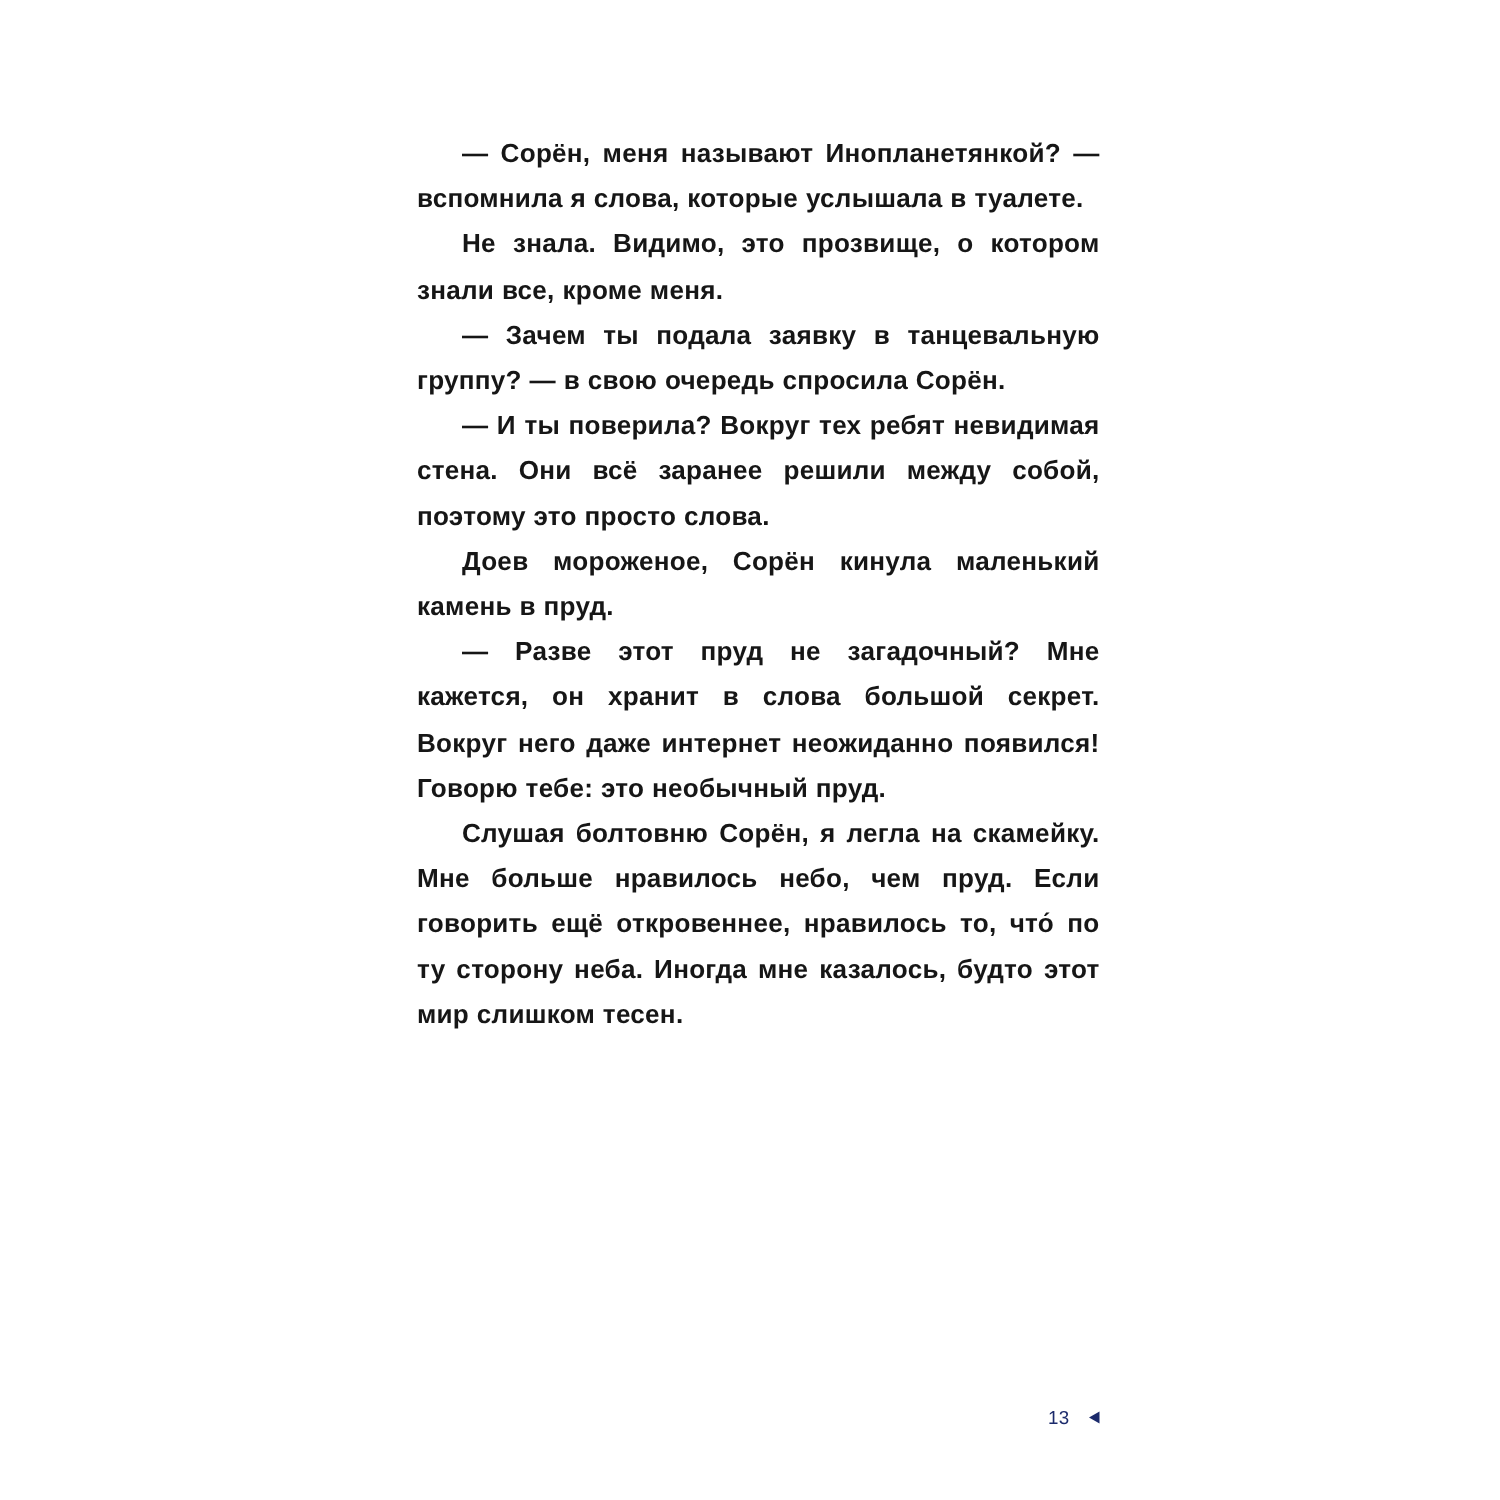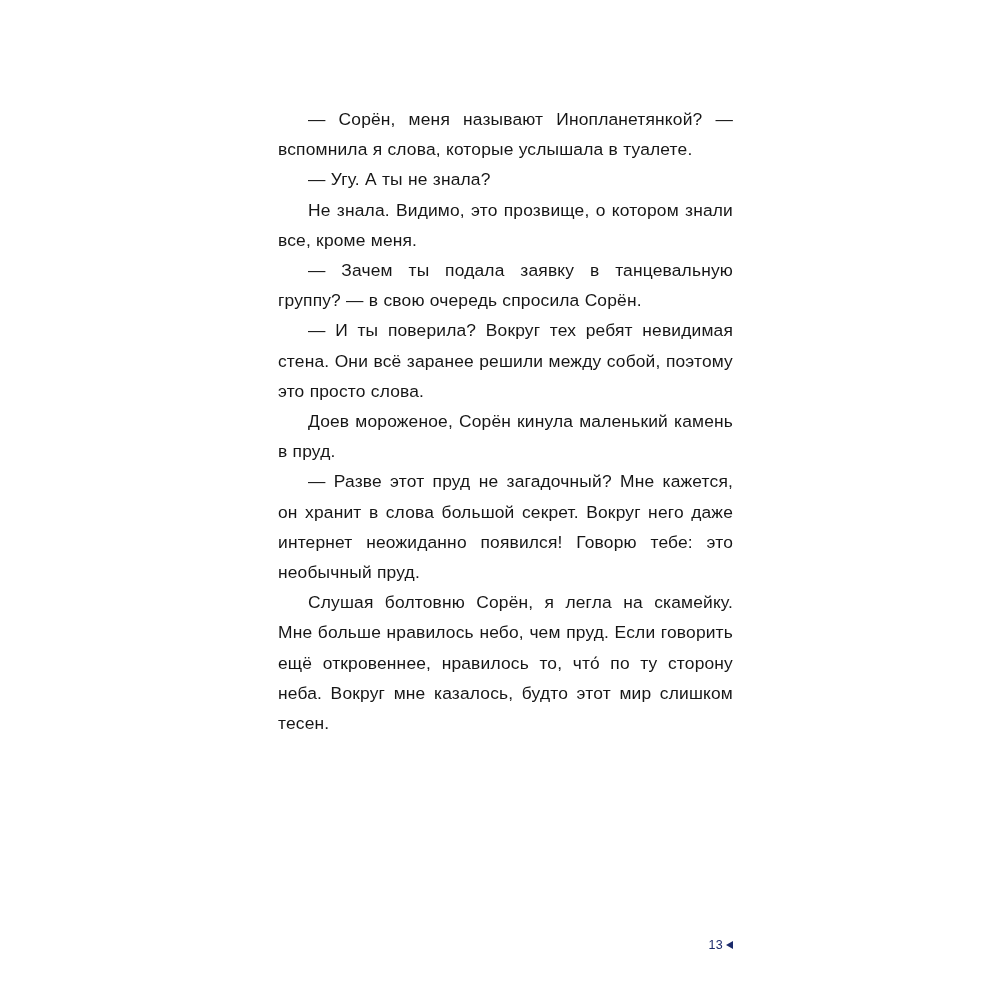--- a/index.html
+++ b/index.html
@@ -19,22 +19,23 @@
     position: absolute;
     left: 0;
     top: 0;
     width: 1000px;
     height: 1000px;
     background: #ffffff;
   }
   .text-column {
     position: absolute;
     left: 278px;
-    top: 104px;
+    top: 87px;
     width: 455px;
+    font-weight: bold;
   }
   .para {
     margin: 0;
     font-size: 17.4px;
     line-height: 30.2px;
     text-align: justify;
     text-justify: inter-word;
     color: #161616;
     letter-spacing: 0.01em;
     word-spacing: 0.01em;
@@ -44,43 +45,42 @@
   }
   .page-number {
     position: absolute;
     right: 267px;
     bottom: 48px;
     font-size: 12.5px;
     color: #1b2a6b;
     letter-spacing: 0.02em;
     display: flex;
     align-items: center;
-    gap: 3px;
+    gap: 13px;
   }
   .page-number .marker {
     display: inline-block;
     width: 0;
     height: 0;
     border-top: 4.5px solid transparent;
     border-bottom: 4.5px solid transparent;
     border-right: 7px solid #1b2a6b;
   }
 </style>
 </head>
 <body>
 
 <div class="page">
   <div class="text-column">
     <p class="para indent">— Сорён, меня называют Инопланетянкой? — вспомнила я слова, которые услышала в туалете.</p>
-    <p class="para indent">— Угу. А ты не знала?</p>
     <p class="para indent">Не знала. Видимо, это прозвище, о котором знали все, кроме меня.</p>
     <p class="para indent">— Зачем ты подала заявку в танцевальную группу? — в свою очередь спросила Сорён.</p>
     <p class="para indent">— И ты поверила? Вокруг тех ребят невидимая стена. Они всё заранее решили между собой, поэтому это просто слова.</p>
     <p class="para indent">Доев мороженое, Сорён кинула маленький камень в пруд.</p>
     <p class="para indent">— Разве этот пруд не загадочный? Мне кажется, он хранит в слова большой секрет. Вокруг него даже интернет неожиданно появился! Говорю тебе: это необычный пруд.</p>
-    <p class="para indent">Слушая болтовню Сорён, я легла на скамейку. Мне больше нравилось небо, чем пруд. Если говорить ещё откровеннее, нравилось то, что́ по ту сторону неба. Вокруг мне казалось, будто этот мир слишком тесен.</p>
+    <p class="para indent">Слушая болтовню Сорён, я легла на скамейку. Мне больше нравилось небо, чем пруд. Если говорить ещё откровеннее, нравилось то, что́ по ту сторону неба. Иногда мне казалось, будто этот мир слишком тесен.</p>
   </div>
 
   <div class="page-number">
     <span>13</span>
     <span class="marker"></span>
   </div>
 </div>
 
 </body></html>

